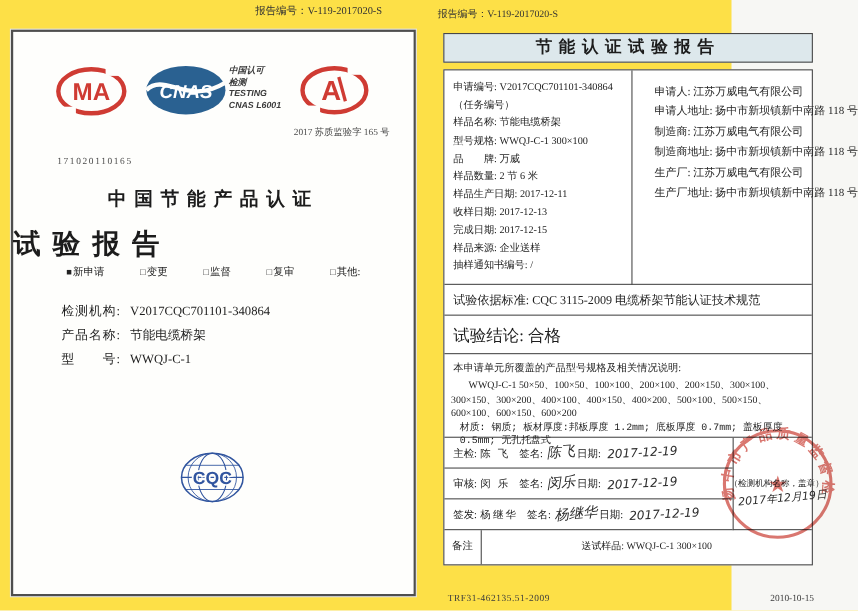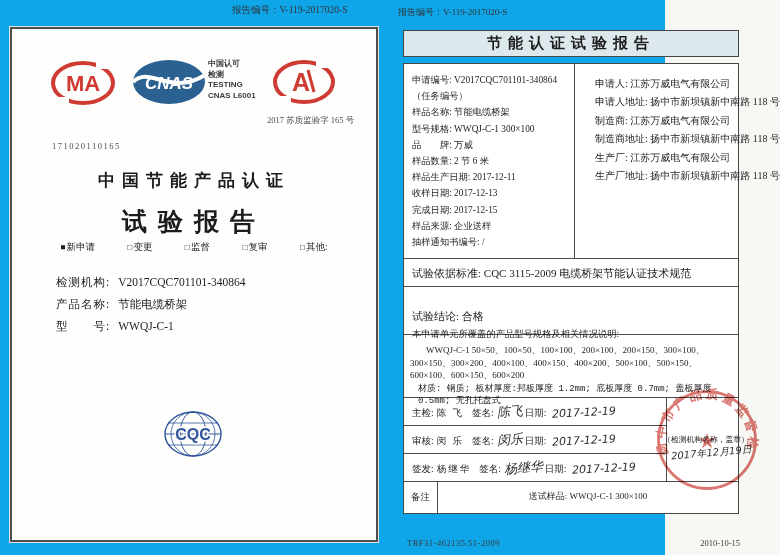--- a/index.html
+++ b/index.html
@@ -3,39 +3,39 @@
 <meta charset="utf-8">
 <style>
   html,body{margin:0;padding:0;}
   body{
     width:780px;height:555px;overflow:hidden;
     background:#f7f7f4;
     font-family:"Liberation Serif","DejaVu Serif",serif;
     color:#262626;
     -webkit-font-smoothing:antialiased;
   }
-  #canvas{position:relative;width:665px;height:555px;background:#0ea5e9;}
+  #canvas{position:relative;width:665px;height:555px;background:#fde047;}
   .abs{position:absolute;}
   .t{white-space:nowrap;}
 
   
   #left-report-no{left:232px;top:4px;font-size:9.5px;color:#333;}
   #left-frame{
     left:10px;top:27px;width:364px;height:511px;
     border:2px solid #4e4e4e;background:#fefefc;
     box-shadow:0 0 0 1px #e3e3df;
   }
   .logo{position:absolute;}
   #cma-number{left:40px;top:86px;font-size:8.5px;letter-spacing:1.5px;color:#4a4a4a;margin-top:26px;}
   #cal-number{left:255px;top:86px;font-size:8.5px;color:#4a4a4a;}
   #cnas-caption{left:196px;top:30px;font-family:"Liberation Sans","DejaVu Sans",sans-serif;
-    font-size:8px;font-weight:bold;color:#3a3a3a;line-height:10.5px;}
+    font-size:8px;font-weight:bold;color:#3a3a3a;line-height:10.5px;font-style:italic;}
   #title1{left:0;top:140px;width:100%;text-align:center;font-size:17px;font-weight:bold;
     letter-spacing:7px;color:#1c1c1c;}
-  #title2{left:0;top:176px;width:100%;text-align:center;font-size:25px;font-weight:bold;
+  #title2{left:0;top:176px;width:100%;font-size:25px;font-weight:bold;
     letter-spacing:11px;color:#1c1c1c;}
   #checkbox-row{left:0;top:212px;width:100%;text-align:center;font-size:9.5px;color:#222;}
   .cb{margin:0 15px;}
   .cb .box{margin-right:1px;font-size:8.5px;}
   .lfield{position:absolute;left:44px;font-size:11.5px;color:#1d1d1d;white-space:nowrap;}
   .lfield .flabel{letter-spacing:1px;}
   .lfield .fvalue{margin-left:8px;}
 
   
   #right-report-no{left:398px;top:6px;font-size:9px;color:#333;}
@@ -46,21 +46,21 @@
     text-align:center;line-height:25px;font-size:15px;font-weight:bold;
     letter-spacing:6px;color:#1c1c1c;
   }
   #rtable{left:403px;top:63px;width:334px;height:449px;border:1.5px solid #474747;background:#fff;}
   .row{position:absolute;left:0;width:100%;box-sizing:border-box;border-bottom:1px solid #4c4c4c;}
   #row-info{top:0;height:195px;}
   #info-left{position:absolute;left:0;top:8px;width:168px;padding-left:8px;font-size:9.3px;line-height:16.2px;color:#1e1e1e;}
   #info-divider{position:absolute;left:170px;top:0;width:0;height:195px;border-left:1px solid #4c4c4c;}
   #info-right{position:absolute;left:171px;top:11px;right:4px;padding-left:8px;font-size:10px;line-height:18.4px;color:#1e1e1e;margin-left:12px;}
   #row-standard{top:195px;height:28px;font-size:11px;line-height:28px;padding-left:8px;color:#1d1d1d;}
-  #row-conclusion{top:236px;height:35px;font-size:11px;padding:9px 0 0 8px;color:#1d1d1d;}
+  #row-conclusion{top:223px;height:35px;font-size:15px;padding:9px 0 0 8px;color:#1d1d1d;}
   #row-coverage{top:258px;height:76px;font-size:9px;color:#1e1e1e;}
   #coverage-title{padding:6px 0 0 8px;font-size:9.3px;}
   #coverage-models{padding:3px 6px 0 6px;line-height:12.5px;text-indent:16px;}
   #coverage-material{padding:1px 6px 0 14px;line-height:12px;font-family:Liberation Mono, monospace;}
   .sig-row{position:absolute;left:0;width:262px;height:28px;box-sizing:border-box;
     border-bottom:1px solid #4c4c4c;font-size:9.5px;line-height:28px;white-space:nowrap;
     padding-left:8px;color:#1d1d1d;}
   #sig-row-0{top:334px;}
   #sig-row-1{top:362px;}
   #sig-row-2{top:390px;height:28px;}

